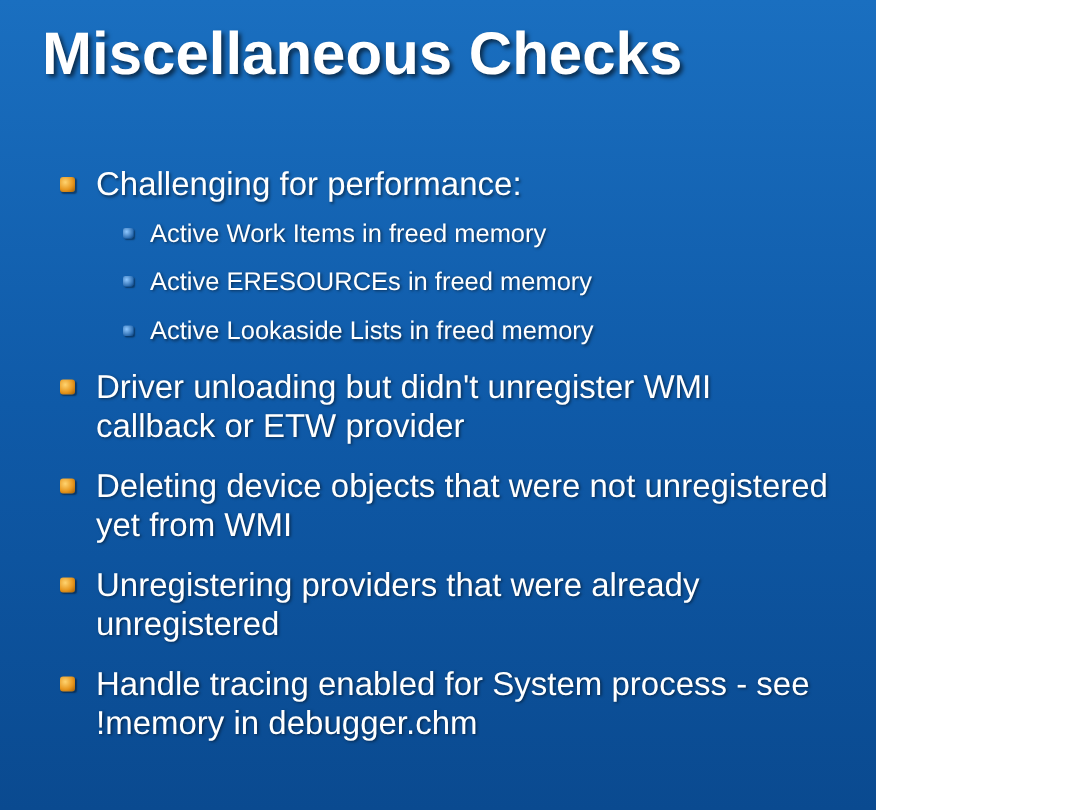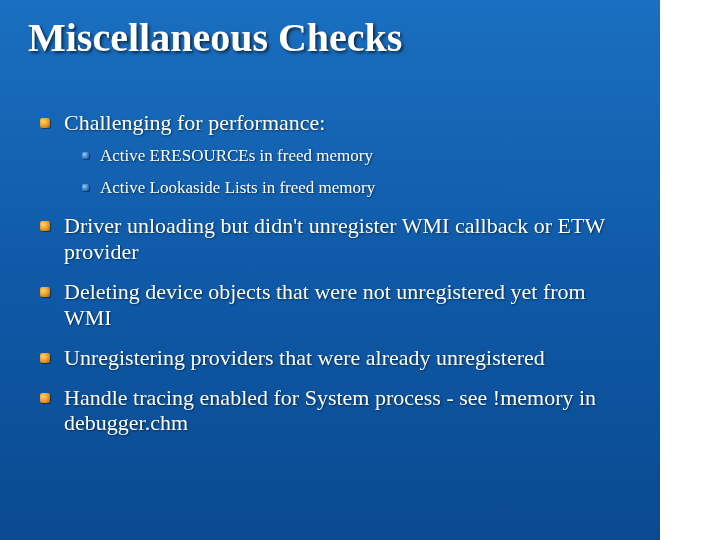--- a/index.html
+++ b/index.html
@@ -4,26 +4,25 @@
 <style>
   html, body {
     margin: 0;
     padding: 0;
     width: 720px;
     height: 540px;
     overflow: hidden;
     font-family: "Segoe UI", Arial, sans-serif;
   }
   .slide {
-    width: 660px;
+    width: 584px;
     height: 540px;
     background: linear-gradient(180deg, #1a6fc0 0%, #0f5aa8 50%, #0a4a90 100%);
     position: relative;
     box-sizing: border-box;
-    font-family: Liberation Serif, serif;
   }
   .title {
     position: absolute;
     top: 14px;
     left: 28px;
     font-size: 40px;
     font-weight: 600;
     color: #ffffff;
     text-shadow: 2px 2px 3px rgba(0,0,0,0.6);
     letter-spacing: 0px;
@@ -126,20 +125,23 @@
 
   <div class="title">Miscellaneous Checks</div>
 
   <div class="body">
     <ul class="top">
 
       <li>
         <span>Challenging for performance:</span>
         <ul class="sub">
           <li>
+            <span>Active Work Items in freed memory</span>
+          </li>
+          <li>
             <span>Active ERESOURCEs in freed memory</span>
           </li>
           <li>
             <span>Active Lookaside Lists in freed memory</span>
           </li>
         </ul>
       </li>
 
       <li>
         <span>Driver unloading but didn't unregister WMI callback or ETW provider</span>

